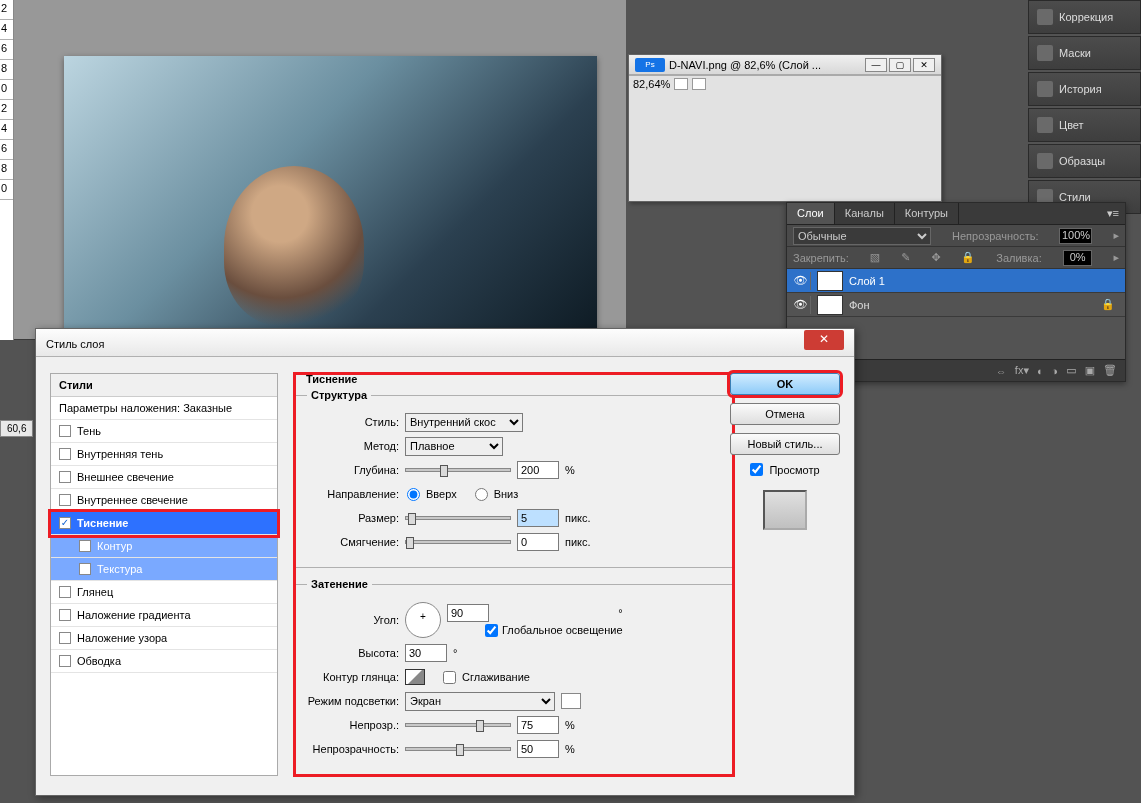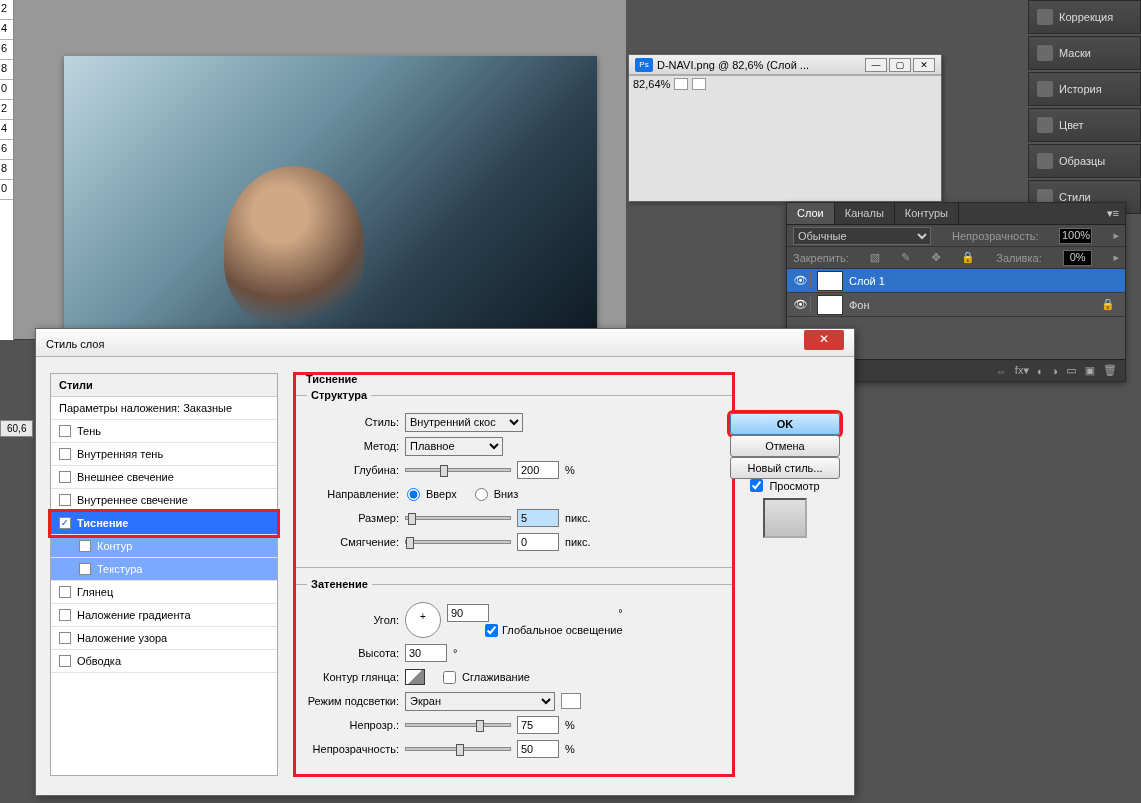--- a/index.html
+++ b/index.html
@@ -9,21 +9,21 @@
 .canvas-area { position: absolute; left: 14px; top: 0; width: 612px; height: 340px; background: #989898; border-bottom: 1px solid #3a3a3a; }
 .ruler-v { position: absolute; left: 0; top: 0; width: 14px; height: 340px; background: #fff; border-right: 1px solid #888; font-size: 8px; }
 .ruler-v span { display: block; height: 20px; padding: 2px 1px; border-bottom: 1px solid #b0b0b0; }
 .main-image { position: absolute; left: 50px; top: 56px; width: 533px; height: 276px; background: linear-gradient(135deg, #bcd5e0 0%, #6b8fa0 40%, #2b4050 70%, #0e1b24 100%); box-shadow: 0 2px 6px rgba(0,0,0,.4); }
 .main-image::before { content:""; position:absolute; top:40%; left:30%; width:140px; height:160px; background: radial-gradient(circle at 40% 30%, #cfa884 20%, #6a4e3e 60%, transparent 80%); border-radius:50% 50% 40% 40%; }
 .zoom-label { position:absolute; left:0; top:420px; background:#e9e9e9; padding:2px 6px; font-size:10px; border:1px solid #888; }
 
 
 .floating-doc { position: absolute; left: 628px; top: 54px; width: 314px; height: 148px; background: #e2e2e2; border: 1px solid #646464; box-shadow: 2px 2px 4px rgba(0,0,0,.3); }
 .floating-doc .titlebar { height: 20px; background: linear-gradient(#f0f0f0,#d8d8d8); padding: 2px 6px; display:flex; align-items:center; gap:4px; border-bottom:1px solid #aaa; }
-.floating-doc .titlebar .ps-icon { width:18px;height:14px; background:#1473e6; display:inline-block; border-radius:2px; color:#fff; line-height:14px; text-align:center; font-size:8px; font-weight:normal;}
+.floating-doc .titlebar .ps-icon { width:30px;height:14px; background:#1473e6; display:inline-block; border-radius:2px; color:#fff; line-height:14px; text-align:center; font-size:8px; font-weight:normal;}
 .floating-doc .controls { margin-left:auto; display:flex; gap:2px;}
 .floating-doc .controls span { width:22px;height:14px;border:1px solid #888; background:#f0f0f0; display:inline-flex;align-items:center;justify-content:center; font-size:9px;}
 .doc-content { margin:8px; height:94px; background: repeating-conic-gradient(#fff 0 25%, #ccc 0 50%) 0 0/16px 16px; position:relative; border:1px solid #aaa; }
 .doc-content .logo { position:absolute; top:24px; left:18px; font-family: Georgia, serif; font-size:38px; font-weight:bold; color:#7e1868; text-shadow: 0 0 3px #a0247f; letter-spacing:1px;}
 .doc-footer { height:16px; background:#e2e2e2; border-top:1px solid #aaa; padding:1px 4px; font-size:10px; display:flex; align-items:center; gap:4px;}
 .doc-footer span.box{width:14px;height:12px;border:1px solid #999;background:#fff;display:inline-block;}
 
 
 .right-panels { position: absolute; right: 0; top: 0; width: 113px; background:#535353; }
 .right-panel-item { height: 34px; background: linear-gradient(#4c4c4c,#3e3e3e); border: 1px solid #2a2a2a; margin-bottom: 2px; display:flex; align-items:center; gap:6px; padding: 0 8px; color:#ddd; font-size:11px; cursor:pointer; }
@@ -70,21 +70,21 @@
 .form-row select { width:118px; height:19px; border:1px solid #7a7a7a; }
 .form-row input[type=text] { width:42px; height:18px; border:1px solid #7a7a7a; text-align:left; padding:0 3px;}
 .slider { width:106px; height:4px; background:#c8c8c8; border:1px solid #888; position:relative; }
 .slider .thumb { position:absolute; top:-4px; width:8px; height:12px; background:#dadada; border:1px solid #555; }
 .form-row .radio { margin-left:2px;}
 .angle-dial { width:36px;height:36px; border:1px solid #888; border-radius:50%; background:#fff; position:relative;}
 .angle-dial::after{content:"+"; position:absolute; top:8px; left:14px; font-size:10px;}
 .swatch { width:20px;height:16px; border:1px solid #333; background: linear-gradient(135deg,#fff 0 49%, #888 51% 100%);}
 .btn { height:22px; padding:0 14px; border:1px solid #7a7a7a; background:linear-gradient(#fbfbfb,#dedede); border-radius:3px; cursor:pointer; display:inline-flex; align-items:center;}
 
-.dialog-btns { position:absolute; right:14px; top:44px; width:110px; display:flex; flex-direction:column; margin-top:40px;}
+.dialog-btns { position:absolute; right:14px; top:44px; width:110px; display:flex; flex-direction:column; gap:8px;}
 .dialog-btns .btn { justify-content:center; width:100%;}
 .dialog-btns .btn.ok { background: linear-gradient(#d1ecff,#8ecbf8); border:1px solid #3a7fb5; font-weight:bold;}
 .preview-chk {display:flex; align-items:center; gap:6px; justify-content:center;}
 .preview-swatch {width:44px;height:40px; border:2px inset #aaa; background:linear-gradient(#e0e0e0,#c0c0c0); margin:6px auto;}
 .red-box-content{outline:3px solid #ed1c24; outline-offset:-2px;}
 </style>
 </head>
 <body>
 
 <div class="ruler-v">

